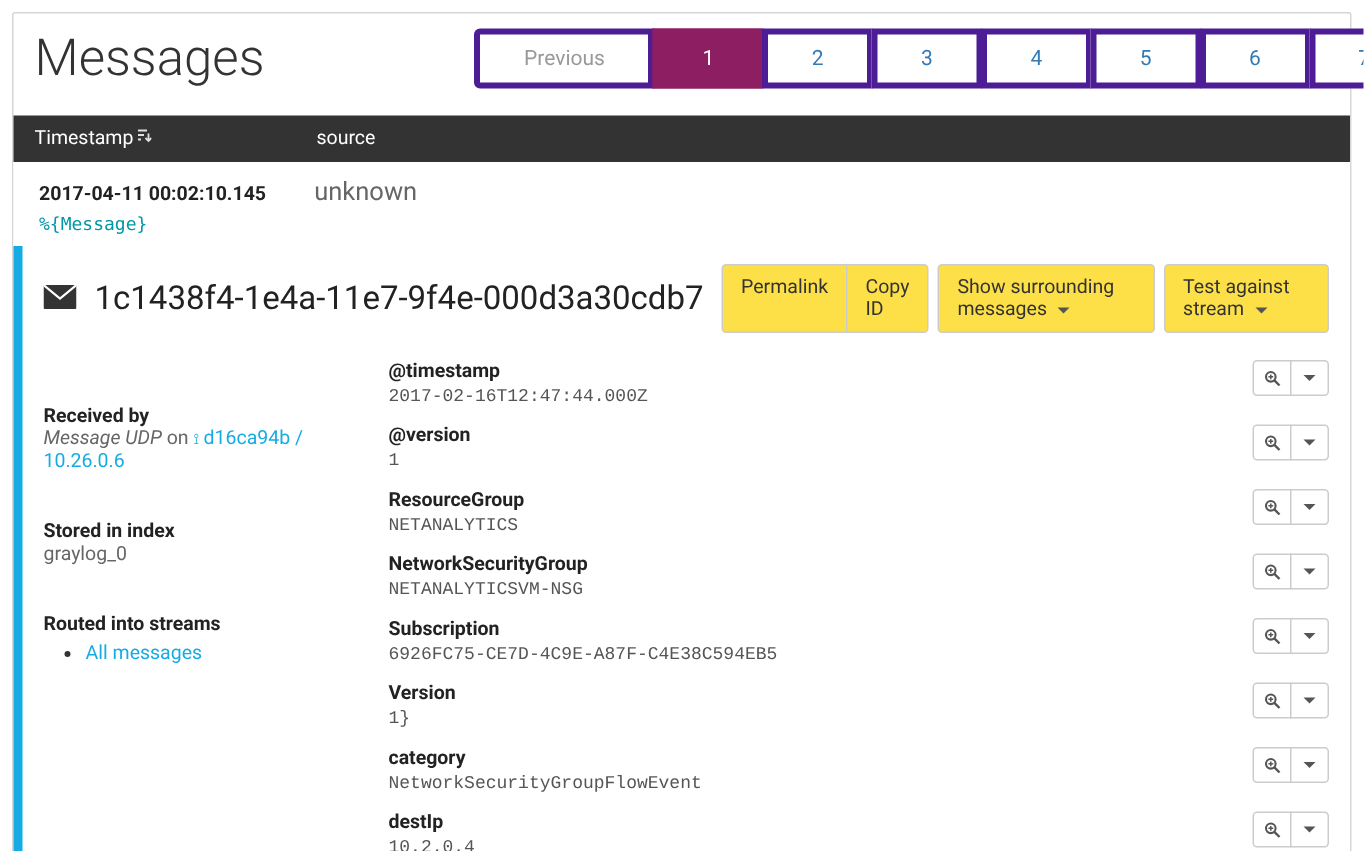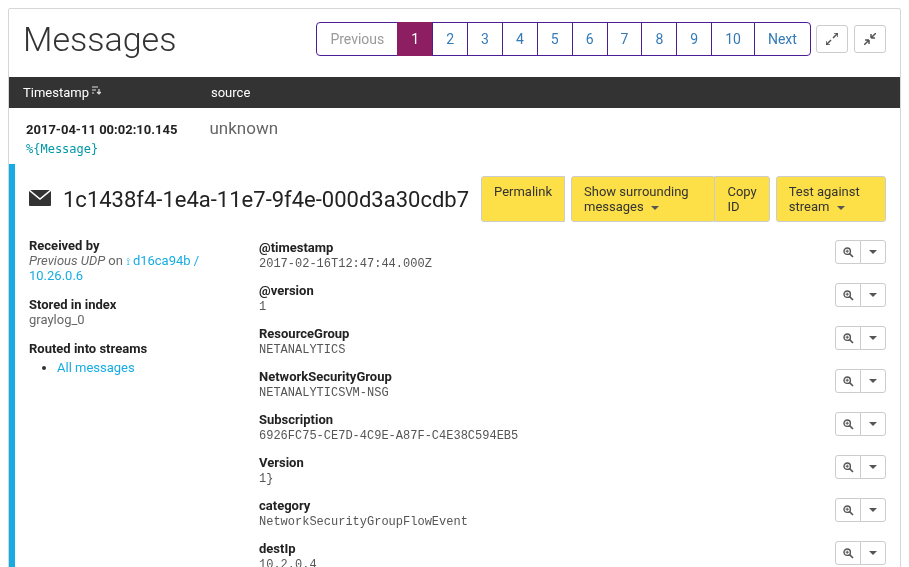--- a/index.html
+++ b/index.html
@@ -24,22 +24,22 @@
     font-weight: 300;
     color: #333;
     flex: 0 0 auto;
     margin-right: 40px;
   }
   .pagination {
     display: flex;
     margin-left: 100px;
   }
   .pagination .pg {
-    border: 1px solid #4c1d95;
-    padding: 8px 13px;
+    border: 4px solid #4c1d95;
+    padding: 8px 29px;
     font-size: 14px;
     color: #337ab7;
     background: #fff;
     cursor: pointer;
     margin-left: -1px;
     user-select: none;
     text-align: right;
   }
   .pagination .pg.first { border-radius: 4px 0 0 4px; margin-left: 0; }
   .pagination .pg.last { border-radius: 0 4px 4px 0; }
@@ -127,21 +127,21 @@
   }
   .detail-body {
     display: flex;
     gap: 20px;
   }
   .meta-col {
     width: 210px;
     flex-shrink: 0;
     font-size: 13px;
   }
-  .meta-col .meta-block { margin-bottom: 14px; }
+  .meta-col .meta-block { margin-bottom: 14px; margin-top: 32px; }
   .meta-col .meta-label { font-weight: 700; color: #222; }
   .meta-col .meta-val { color: #666; font-style: italic; }
   .meta-col .meta-val .normal { font-style: normal; }
   .meta-col a { color: #16ace3; text-decoration: none; font-style: normal;}
   .meta-col ul { list-style: disc; padding-left: 28px; margin-top: 4px; }
   .fields-col {
     flex: 1;
   }
   .field-row {
     display: flex;
@@ -239,38 +239,38 @@
     <div class="detail-header">
       <span class="envelope">
         <svg width="22" height="16" viewBox="0 0 22 16">
             <rect x="0" y="0" width="22" height="16" rx="1" fill="#333"></rect>
             <path d="M0 0 L11 9 L22 0" stroke="#fff" stroke-width="1.5" fill="none"></path>
           </svg>
       </span>
       <h2>1c1438f4-1e4a-11e7-9f4e-000d3a30cdb7</h2>
       <div class="btn-toolbar">
         <div class="btn first">Permalink</div>
+        <div class="btn last">Copy ID</div>
         <div class="btn solo">
           <span>Show surrounding messages</span>
           <span class="caret"></span>
         </div>
-        <div class="btn last">Copy ID</div>
         <div class="btn solo">
           <span>Test against stream</span>
           <span class="caret"></span>
         </div>
       </div>
     </div>
 
     <div class="detail-body">
       <div class="meta-col">
         <div class="meta-block">
           <div class="meta-label">Received by</div>
           <div class="meta-val">
-            <span>Previous UDP</span>
+            <span>Message UDP</span>
             <span class="normal">on</span>
             <a href="#"><span class="anchor-icon"></span><span>d16ca94b / 10.26.0.6</span></a>
           </div>
         </div>
         <div class="meta-block">
           <div class="meta-label">Stored in index</div>
           <div class="meta-val normal" style="font-style:normal;color:#666">graylog_0</div>
         </div>
         <div class="meta-block">
           <div class="meta-label">Routed into streams</div>

